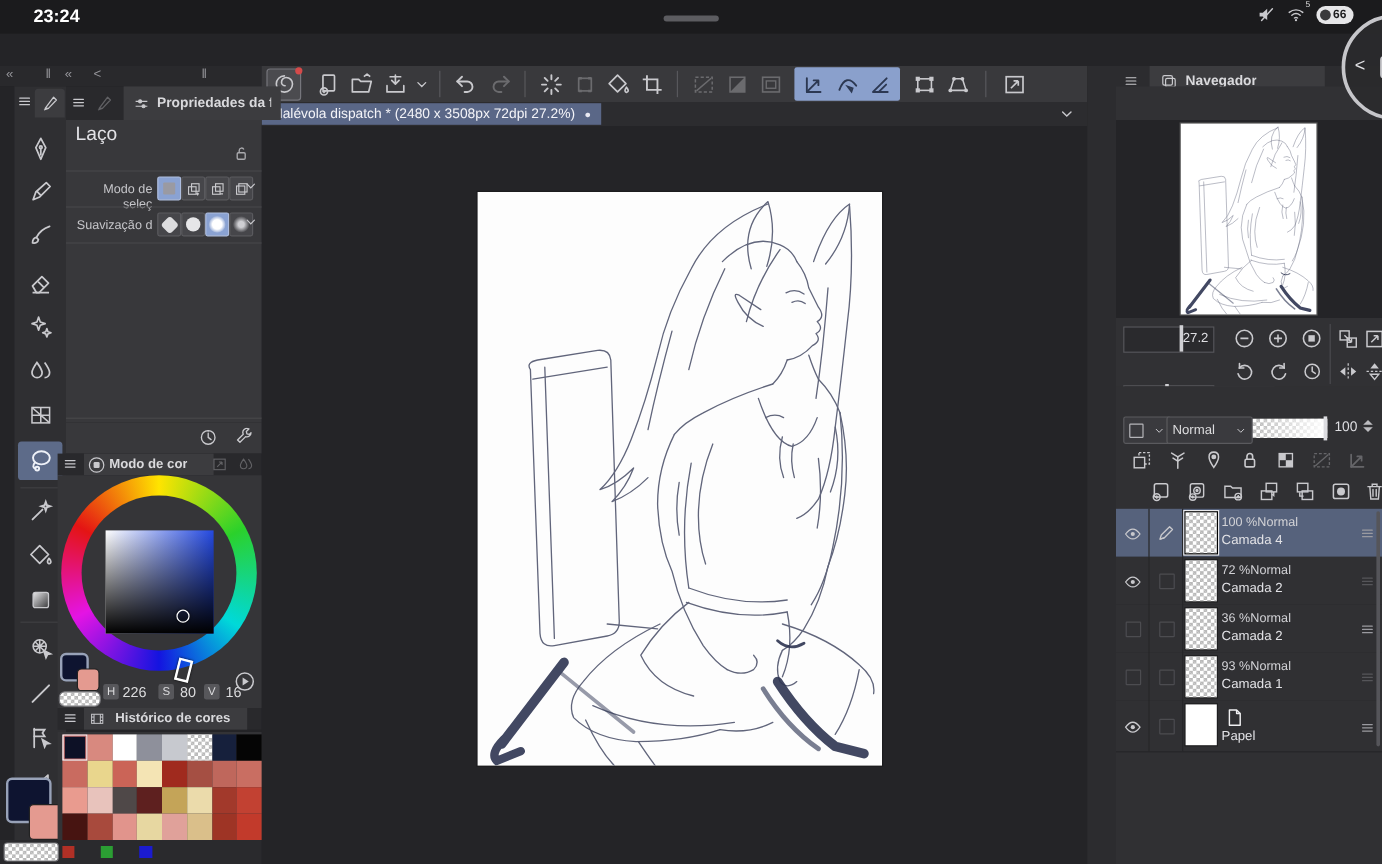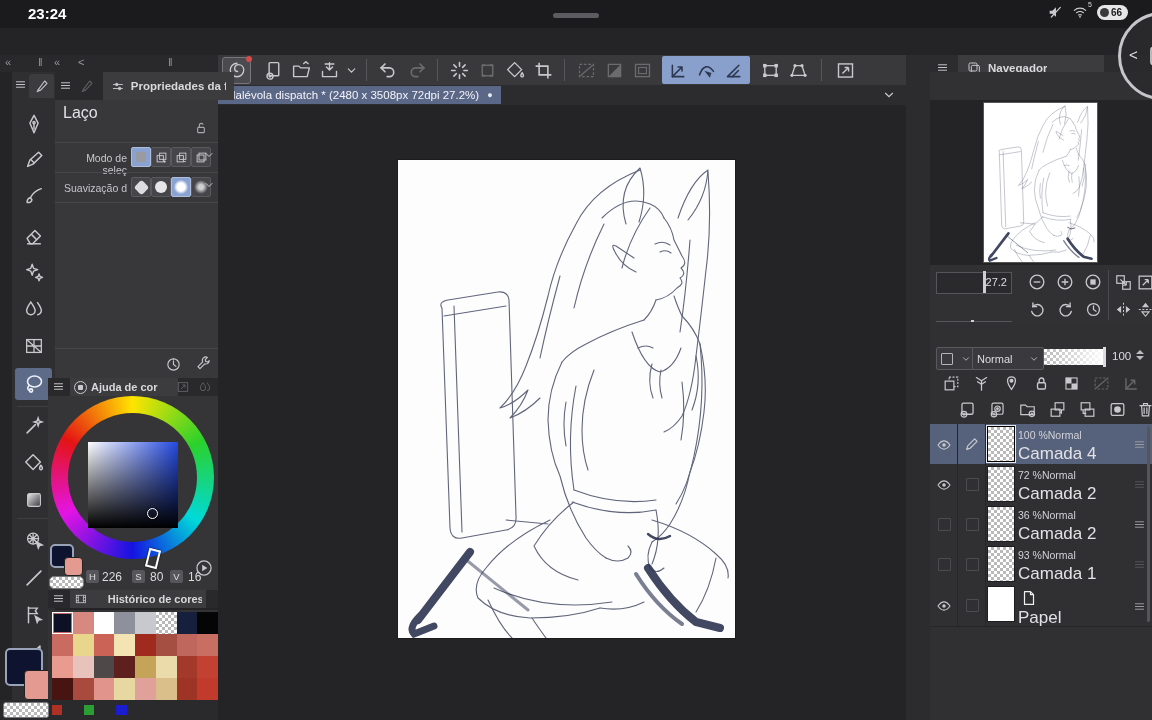--- a/index.html
+++ b/index.html
@@ -87,21 +87,21 @@
   
   .layerpanel{position:absolute;left:24px;top:267px;width:222px;height:398px;background:#303033;}
   .dd{background:#3a3a3e;border:1px solid #5a5a5e;border-radius:2px;display:flex;align-items:center;justify-content:space-between;padding:0 4px;height:21px;}
   .dd .t{font-size:11px;color:#dcdcde;}
   .lrow{position:absolute;left:0;width:222px;height:40px;background:#303033;border-bottom:1px solid #262629;}
   .lrow.sel{background:#56627c;}
   .lrow .cell-line{position:absolute;top:0;bottom:0;width:1px;background:#262629;}
   .lthumb{position:absolute;left:58px;top:3px;width:26px;height:34px;box-shadow:0 0 0 1px #1e1e20;}
   .lthumb.cur{box-shadow:0 0 0 1px #000,0 0 0 2px #e8e8ea;}
   .ltext1{position:absolute;left:88px;top:5px;font-size:10.5px;color:#d2d2d6;}
-  .ltext2{position:absolute;left:88px;top:20px;font-size:17px;color:#e2e2e6;}
+  .ltext2{position:absolute;left:88px;top:20px;font-size:11px;color:#e2e2e6;}
   .rowmenu{position:absolute;right:6px;top:14px;width:13px;color:#9a9aa0;}
   .dimsq{width:11px;height:11px;border:1px solid #4c4c50;border-radius:1px;}
   .circlebtn{border-radius:50%;border:2.5px solid #c6c6ca;background:rgba(42,42,45,.92);display:flex;align-items:center;justify-content:center;}
   .stepper{display:flex;flex-direction:column;gap:2px;align-items:center;}
   .stepper i{width:0;height:0;border-left:4px solid transparent;border-right:4px solid transparent;}
   .stepper .up{border-bottom:4px solid #bcbcc0;}
   .stepper .dn{border-top:4px solid #bcbcc0;}
 </style>
 </head>
 <body>
@@ -959,21 +959,21 @@
   <div class="abs panel-hd-strip" style="left:48px;top:378px;width:170px;height:18px;">
     <span class="abs ic" style="left:4px;top:2px;">
         <svg width="13" height="13">
           <use href="#i-hamb"></use>
         </svg>
       </span>
     <span class="abs tabbox" style="left:22px;top:0;height:18px;width:100px;padding:0 4px;gap:4px;">
       <span style="width:11px;height:11px;border:1.4px solid #c9c9cd;border-radius:50%;display:inline-flex;align-items:center;justify-content:center;">
           <span style="width:5px;height:5px;background:#c9c9cd;border-radius:1px;"></span>
         </span>
-      <span class="t" style="font-size:11px;">Ajuda de cor</span>
+      <span class="t" style="font-size:11px;">Modo de cor</span>
     </span>
     <span class="abs ic dim" style="left:128px;top:2px;">
         <svg width="14" height="14">
           <use href="#i-screen"></use>
         </svg>
       </span>
     <span class="abs ic dim" style="left:150px;top:2px;">
         <svg width="14" height="14">
           <use href="#i-blend"></use>
         </svg>
@@ -1000,21 +1000,21 @@
         </svg>
       </span>
   </div>
 
   <div class="abs panel-hd-strip" style="left:48px;top:590px;width:170px;height:18px;">
     <span class="abs ic" style="left:4px;top:2px;">
         <svg width="13" height="13">
           <use href="#i-hamb"></use>
         </svg>
       </span>
-    <span class="abs tabbox" style="left:22px;top:0;height:18px;width:128px;padding:0 4px;gap:20px;">
+    <span class="abs tabbox" style="left:22px;top:0;height:18px;width:128px;padding:0 4px;gap:8px;">
       <svg width="14" height="14" class="ic">
           <use href="#i-film"></use>
         </svg>
       <span class="t" style="font-size:11px;">Histórico de cores</span>
     </span>
   </div>
   <div class="abs histpanel">
     <div class="hgrid">
       <div class="hsw sel" style="background-color: rgb(13, 17, 38);"></div>
       <div class="hsw" style="background-color: rgb(216, 137, 127);"></div>

